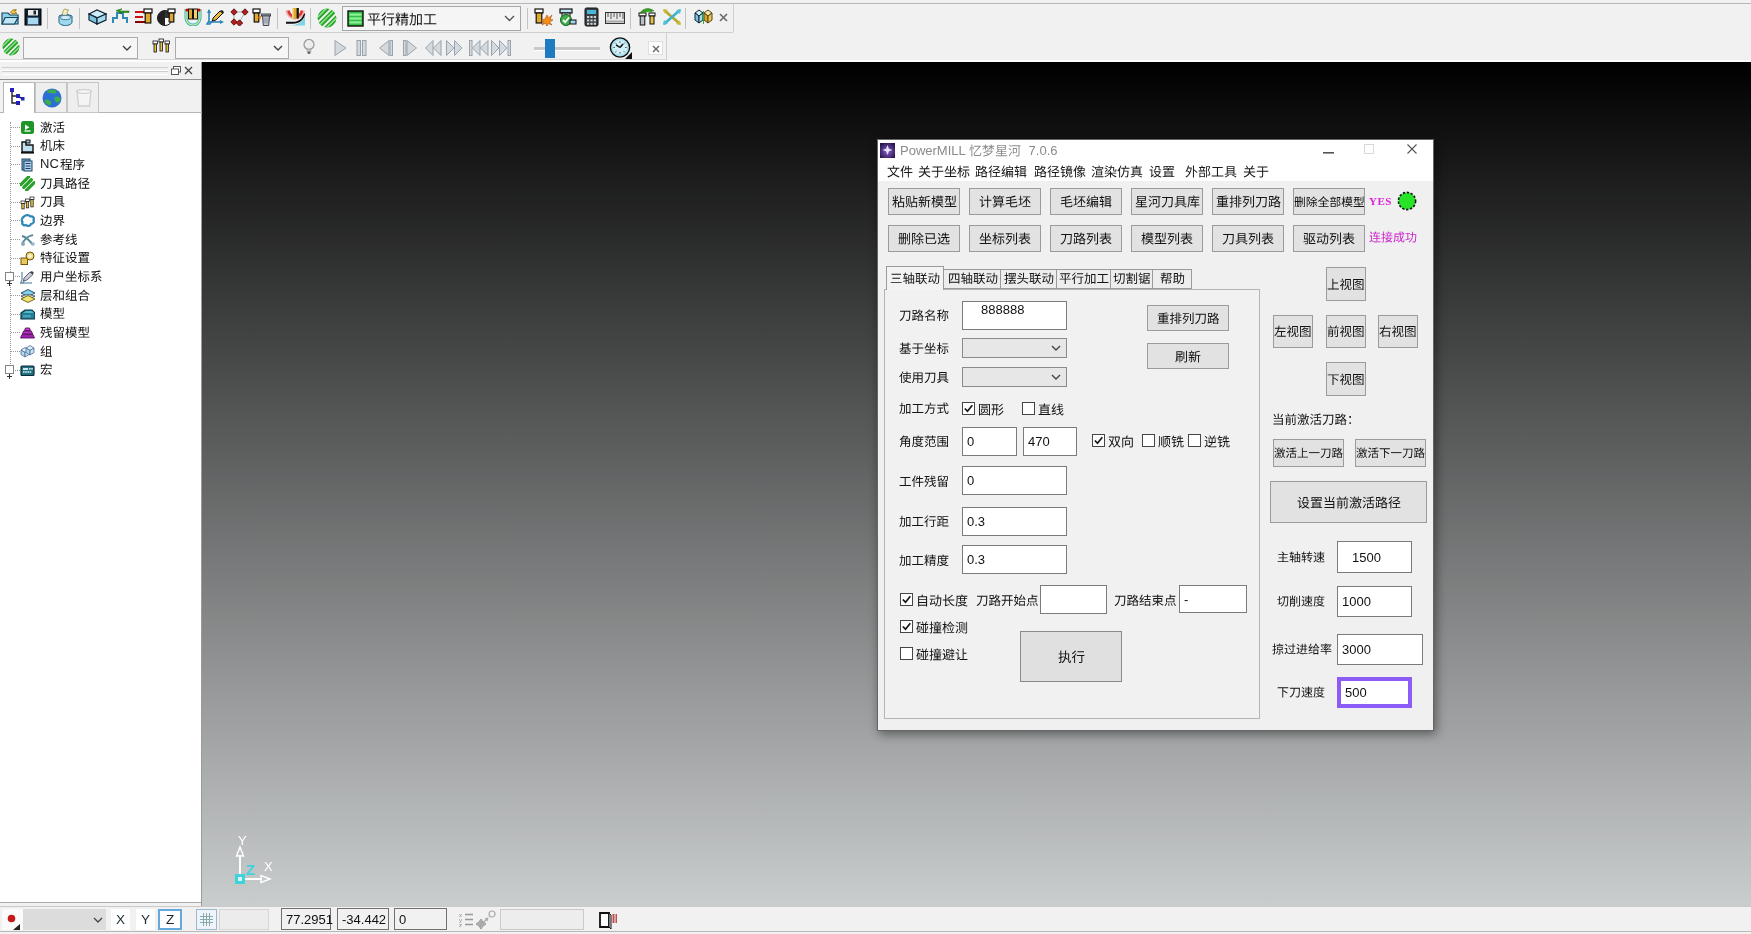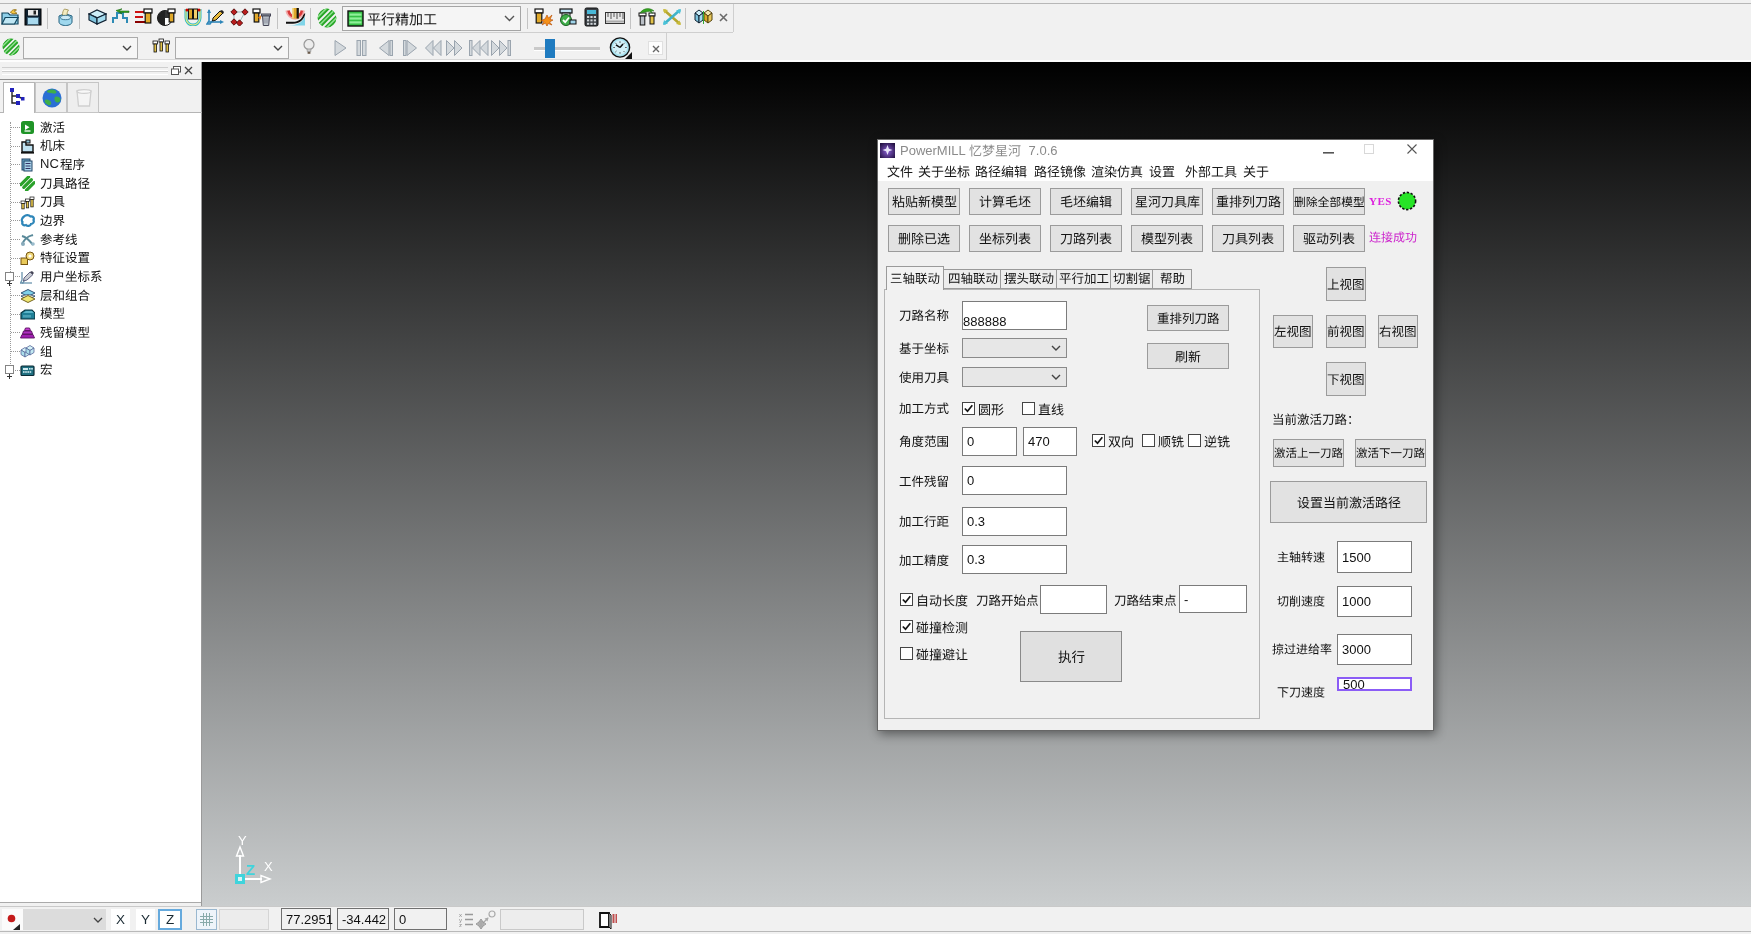--- a/index.html
+++ b/index.html
@@ -978,21 +978,21 @@
       <use href="#c5de5" x="1000"></use>
       <use href="#c884c" x="2000"></use>
       <use href="#c8ddd" x="3000"></use>
     </svg></div>
 <div style="position:absolute;left:899px;top:553.8px;line-height:0"><svg width="50.0" height="12.5" viewBox="0 -880 4000 1000">
       <use href="#c52a0"></use>
       <use href="#c5de5" x="1000"></use>
       <use href="#c7cbe" x="2000"></use>
       <use href="#c5ea6" x="3000"></use>
     </svg></div>
-<div style="position:absolute;left:962px;top:301px;width:105px;height:29px;background:#fff;border:1px solid #7b7b7b;box-sizing:border-box;display:flex;align-items:flex-end;padding-left:0">
+<div style="position:absolute;left:962px;top:301px;width:105px;height:29px;background:#fff;border:1px solid #7b7b7b;box-sizing:border-box;display:flex;align-items:flex-start;padding-left:18px">
     <span style="font:13px &quot;Liberation Sans&quot;,sans-serif;color:#111">888888</span>
   </div>
 <div style="position:absolute;left:962px;top:338px;width:105px;height:20px;background:#e7e7e7;border:1px solid #8a8a8a;box-sizing:border-box">
     <svg width="10" height="6" viewBox="0 0 10 6" style="position:absolute;right:5px;top:6px">
       <path d="M1 1L5 5L9 1" stroke="#444" stroke-width="1.4" fill="none"></path>
     </svg>
   </div>
 <div style="position:absolute;left:962px;top:367px;width:105px;height:20px;background:#e7e7e7;border:1px solid #8a8a8a;box-sizing:border-box">
     <svg width="10" height="6" viewBox="0 0 10 6" style="position:absolute;right:5px;top:6px">
       <path d="M1 1L5 5L9 1" stroke="#444" stroke-width="1.4" fill="none"></path>
@@ -1172,42 +1172,42 @@
       <use href="#c6d3b" x="5000"></use>
       <use href="#c8def" x="6000"></use>
       <use href="#c5f84" x="7000"></use>
     </svg></div>
 <div style="position:absolute;left:1277px;top:551.0px;line-height:0"><svg width="48" height="12" viewBox="0 -880 4000 1000">
       <use href="#c4e3b"></use>
       <use href="#c8f74" x="1000"></use>
       <use href="#c8f6c" x="2000"></use>
       <use href="#c901f" x="3000"></use>
     </svg></div>
-<div style="position:absolute;left:1337px;top:541px;width:75px;height:32px;background:#fff;border:1px solid #7b7b7b;box-sizing:border-box;display:flex;align-items:center;padding-left:4px">
+<div style="position:absolute;left:1337px;top:541px;width:75px;height:32px;background:#fff;border:1px solid #7b7b7b;box-sizing:border-box;display:flex;align-items:center;padding-left:14px">
     <span style="font:13px &quot;Liberation Sans&quot;,sans-serif;color:#111">1500</span>
   </div>
 <div style="position:absolute;left:1277px;top:595.0px;line-height:0"><svg width="48" height="12" viewBox="0 -880 4000 1000">
       <use href="#c5207"></use>
       <use href="#c524a" x="1000"></use>
       <use href="#c901f" x="2000"></use>
       <use href="#c5ea6" x="3000"></use>
     </svg></div>
 <div style="position:absolute;left:1337px;top:586px;width:75px;height:31px;background:#fff;border:1px solid #7b7b7b;box-sizing:border-box;display:flex;align-items:center;padding-left:4px">
     <span style="font:13px &quot;Liberation Sans&quot;,sans-serif;color:#111">1000</span>
   </div>
 <div style="position:absolute;left:1272px;top:643.0px;line-height:0"><svg width="60" height="12" viewBox="0 -880 5000 1000">
       <use href="#c63a0"></use>
       <use href="#c8fc7" x="1000"></use>
       <use href="#c8fdb" x="2000"></use>
       <use href="#c7ed9" x="3000"></use>
       <use href="#c7387" x="4000"></use>
     </svg></div>
-<div style="position:absolute;left:1337px;top:634px;width:75px;height:31px;background:#fff;border:1px solid #7b7b7b;box-sizing:border-box;display:flex;align-items:center;padding-left:4px">
+<div style="position:absolute;left:1337px;top:634px;width:86px;height:31px;background:#fff;border:1px solid #7b7b7b;box-sizing:border-box;display:flex;align-items:center;padding-left:4px">
     <span style="font:13px &quot;Liberation Sans&quot;,sans-serif;color:#111">3000</span>
   </div>
 <div style="position:absolute;left:1277px;top:686.0px;line-height:0"><svg width="48" height="12" viewBox="0 -880 4000 1000">
       <use href="#c4e0b"></use>
       <use href="#c5200" x="1000"></use>
       <use href="#c901f" x="2000"></use>
       <use href="#c5ea6" x="3000"></use>
     </svg></div>
-<div style="position:absolute;left:1337px;top:677px;width:75px;height:14px;background:#fff;border:2px solid #8b5cf6;box-sizing:border-box;display:flex;align-items:center;padding-left:4px">
+<div style="position:absolute;left:1337px;top:677px;width:75px;height:31px;background:#fff;border:4px solid #8b5cf6;box-sizing:border-box;display:flex;align-items:center;padding-left:4px">
     <span style="font:13px &quot;Liberation Sans&quot;,sans-serif;color:#111">500</span>
   </div>
 </body></html>

